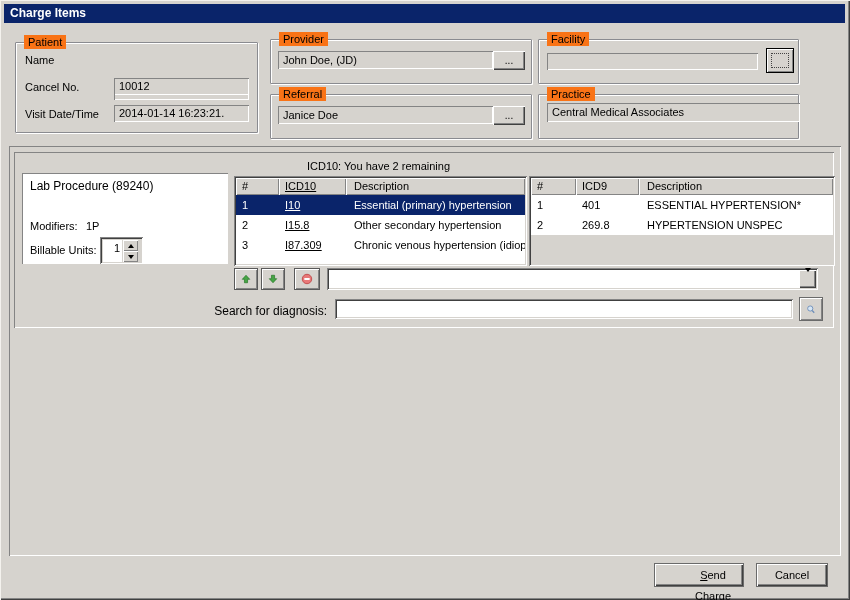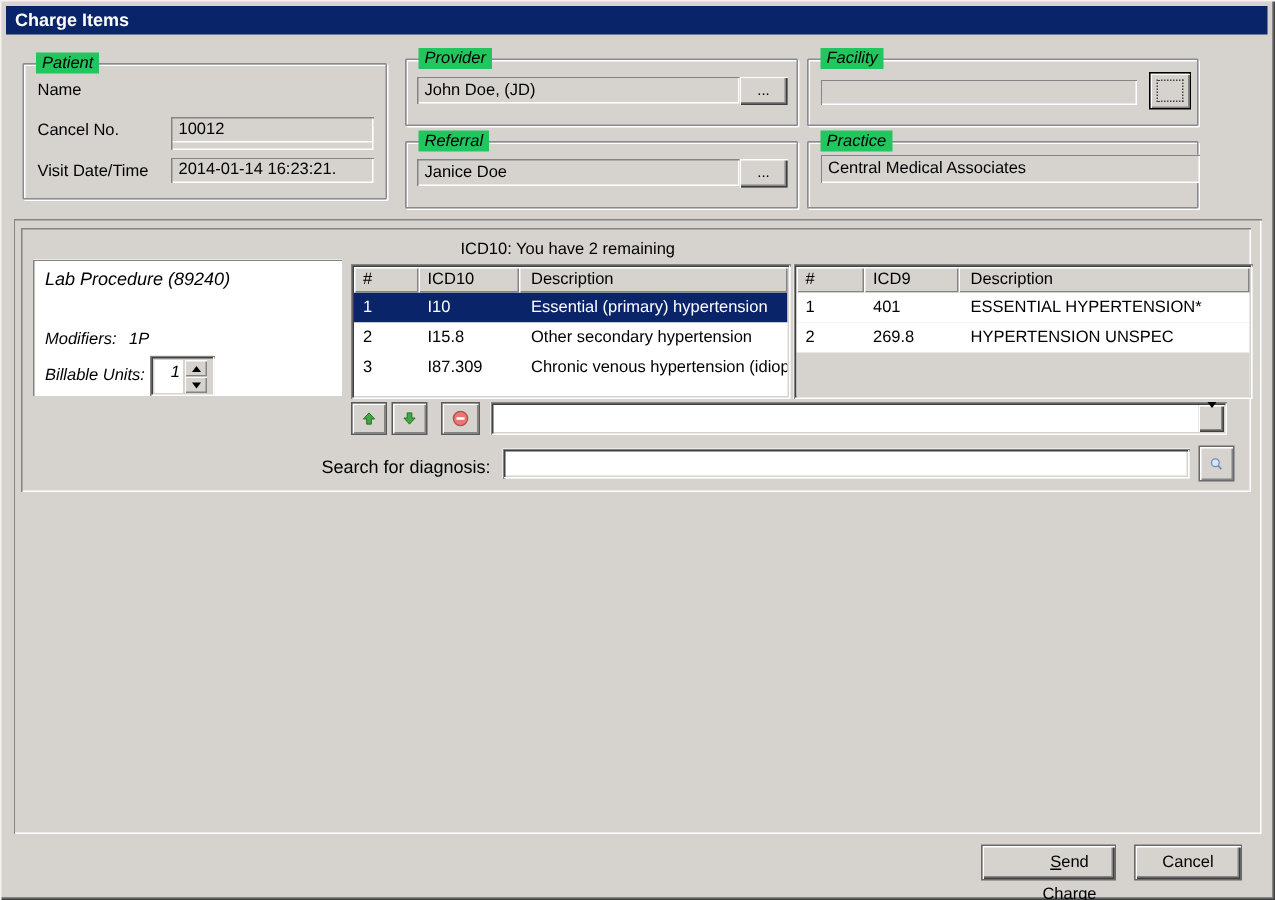--- a/index.html
+++ b/index.html
@@ -9,21 +9,21 @@
   .win{position:absolute;inset:0;background:#d6d3ce;
        box-shadow:inset 1px 1px 0 #f4f2ee, inset -1px -1px 0 #404040, inset -2px -2px 0 #848484;}
   .titlebar{position:absolute;left:4px;top:4px;right:5px;height:19px;background:#0a246a;
             color:#fff;font-weight:bold;font-size:12px;line-height:19px;padding-left:6px;}
   
   .sunken{box-shadow:inset 1px 1px 0 #848484, inset -1px -1px 0 #fff;}
   .raised{background:#d6d3ce;border:0;
           box-shadow:inset 1px 1px 0 #fff, inset -1px -1px 0 #404040, inset -2px -2px 0 #848484;}
   .groupbox{position:absolute;border:1px solid #8a8b90;border-radius:1px;
             box-shadow:inset 1px 1px 0 #fff, 1px 1px 0 #fff;}
-  .grouplabel{position:absolute;top:-8px;left:8px;background:#22c55e;padding:0 4px;line-height:14px;font-style:italic;}
+  .grouplabel{position:absolute;top:-8px;left:8px;background:#f97316;padding:0 4px;line-height:14px;}
   .field{position:absolute;background:#d6d3ce;line-height:17px;padding-left:5px;
          box-shadow:inset 1px 1px 0 #848484, inset -1px -1px 0 #fff;overflow:hidden;white-space:nowrap;}
   .lbl{position:absolute;line-height:13px;}
   .dots-btn{position:absolute;font-size:10px;line-height:16px;text-align:center;cursor:default;}
   .btn-focused{box-shadow:0 0 0 1px #000, inset 1px 1px 0 #fff, inset -1px -1px 0 #848484;}
   .focus-dots{position:absolute;inset:4px;border:1px dotted #444;}
   .panel{position:absolute;}
   
   .caption{position:absolute;text-align:center;line-height:13px;}
   .table{position:absolute;background:#fff;
@@ -31,21 +31,21 @@
                     inset 2px 2px 0 #404040, inset -2px -2px 0 #d6d3ce;
          padding:2px;display:flex;flex-direction:column;}
   .thead{display:flex;height:17px;flex:none;background:#d6d3ce;}
   .hcell{background:#d6d3ce;line-height:17px;padding-left:6px;flex:none;overflow:hidden;
          box-shadow:inset 1px 1px 0 #fff, inset -1px -1px 0 #848484;}
   .tbody{flex:1;display:flex;flex-direction:column;overflow:hidden;}
   .tbody.graytail{background:#d6d3ce;}
   .trow{display:flex;height:20px;flex:none;background:#fff;}
   .trow.selected{background:#0a246a;color:#fff;}
   .tcell{flex:none;line-height:20px;padding-left:6px;overflow:hidden;white-space:nowrap;}
-  .icd10 .c0{width:37px;} .icd10 .c1{width:61px;} .icd10 .c2{flex:1;padding-left:8px;}
+  .icd10 .c0{width:37px;} .icd10 .c1{width:61px;text-decoration:underline;} .icd10 .c2{flex:1;padding-left:8px;}
   .icd9 .c0{width:39px;}  .icd9 .c1{width:57px;}  .icd9 .c2{flex:1;padding-left:8px;}
   
   .tool-btn{position:absolute;background:#d6d3ce;border:1px solid #5a5a5a;
             box-shadow:inset 1px 1px 0 #fff, inset -1px -1px 0 #848484;
             display:flex;align-items:center;justify-content:center;}
   
   .spinner{position:absolute;box-shadow:inset 1px 1px 0 #848484, inset -1px -1px 0 #fff,
            inset 2px 2px 0 #404040;background:#d6d3ce;display:flex;padding:3px 2px 2px 3px;}
   .spin-text{background:#fff;width:17px;line-height:16px;text-align:right;padding-right:2px;}
   .spin-btns{width:15px;display:flex;flex-direction:column;margin-left:1px;}
@@ -62,21 +62,21 @@
   input.text{position:absolute;border:0;background:#fff;font:11px "Liberation Sans",sans-serif;
              padding:0 3px;outline:none;
              box-shadow:inset 1px 1px 0 #848484, inset -1px -1px 0 #fff,
                         inset 2px 2px 0 #404040, inset -2px -2px 0 #d6d3ce;}
   .btn{position:absolute;background:#d6d3ce;border:0;font:11px "Liberation Sans",sans-serif;
        box-shadow:inset 1px 1px 0 #fff, inset -1px -1px 0 #404040, inset -2px -2px 0 #848484,
                   0 0 0 1px #6a6a6a;
        text-align:center;line-height:21px;cursor:default;}
   .accel{text-decoration:underline;}
   .white-box{position:absolute;background:#fff;
-             box-shadow:inset 1px 1px 0 #848484, inset -1px -1px 0 #fff;font-style:italic;}
+             box-shadow:inset 1px 1px 0 #848484, inset -1px -1px 0 #fff;}
 </style>
 </head>
 <body>
 
 <div class="win">
   <div class="titlebar">
     <span>Charge Items</span>
   </div>
 
   <div class="groupbox" style="left:15px;top:42px;width:241px;height:89px;">

